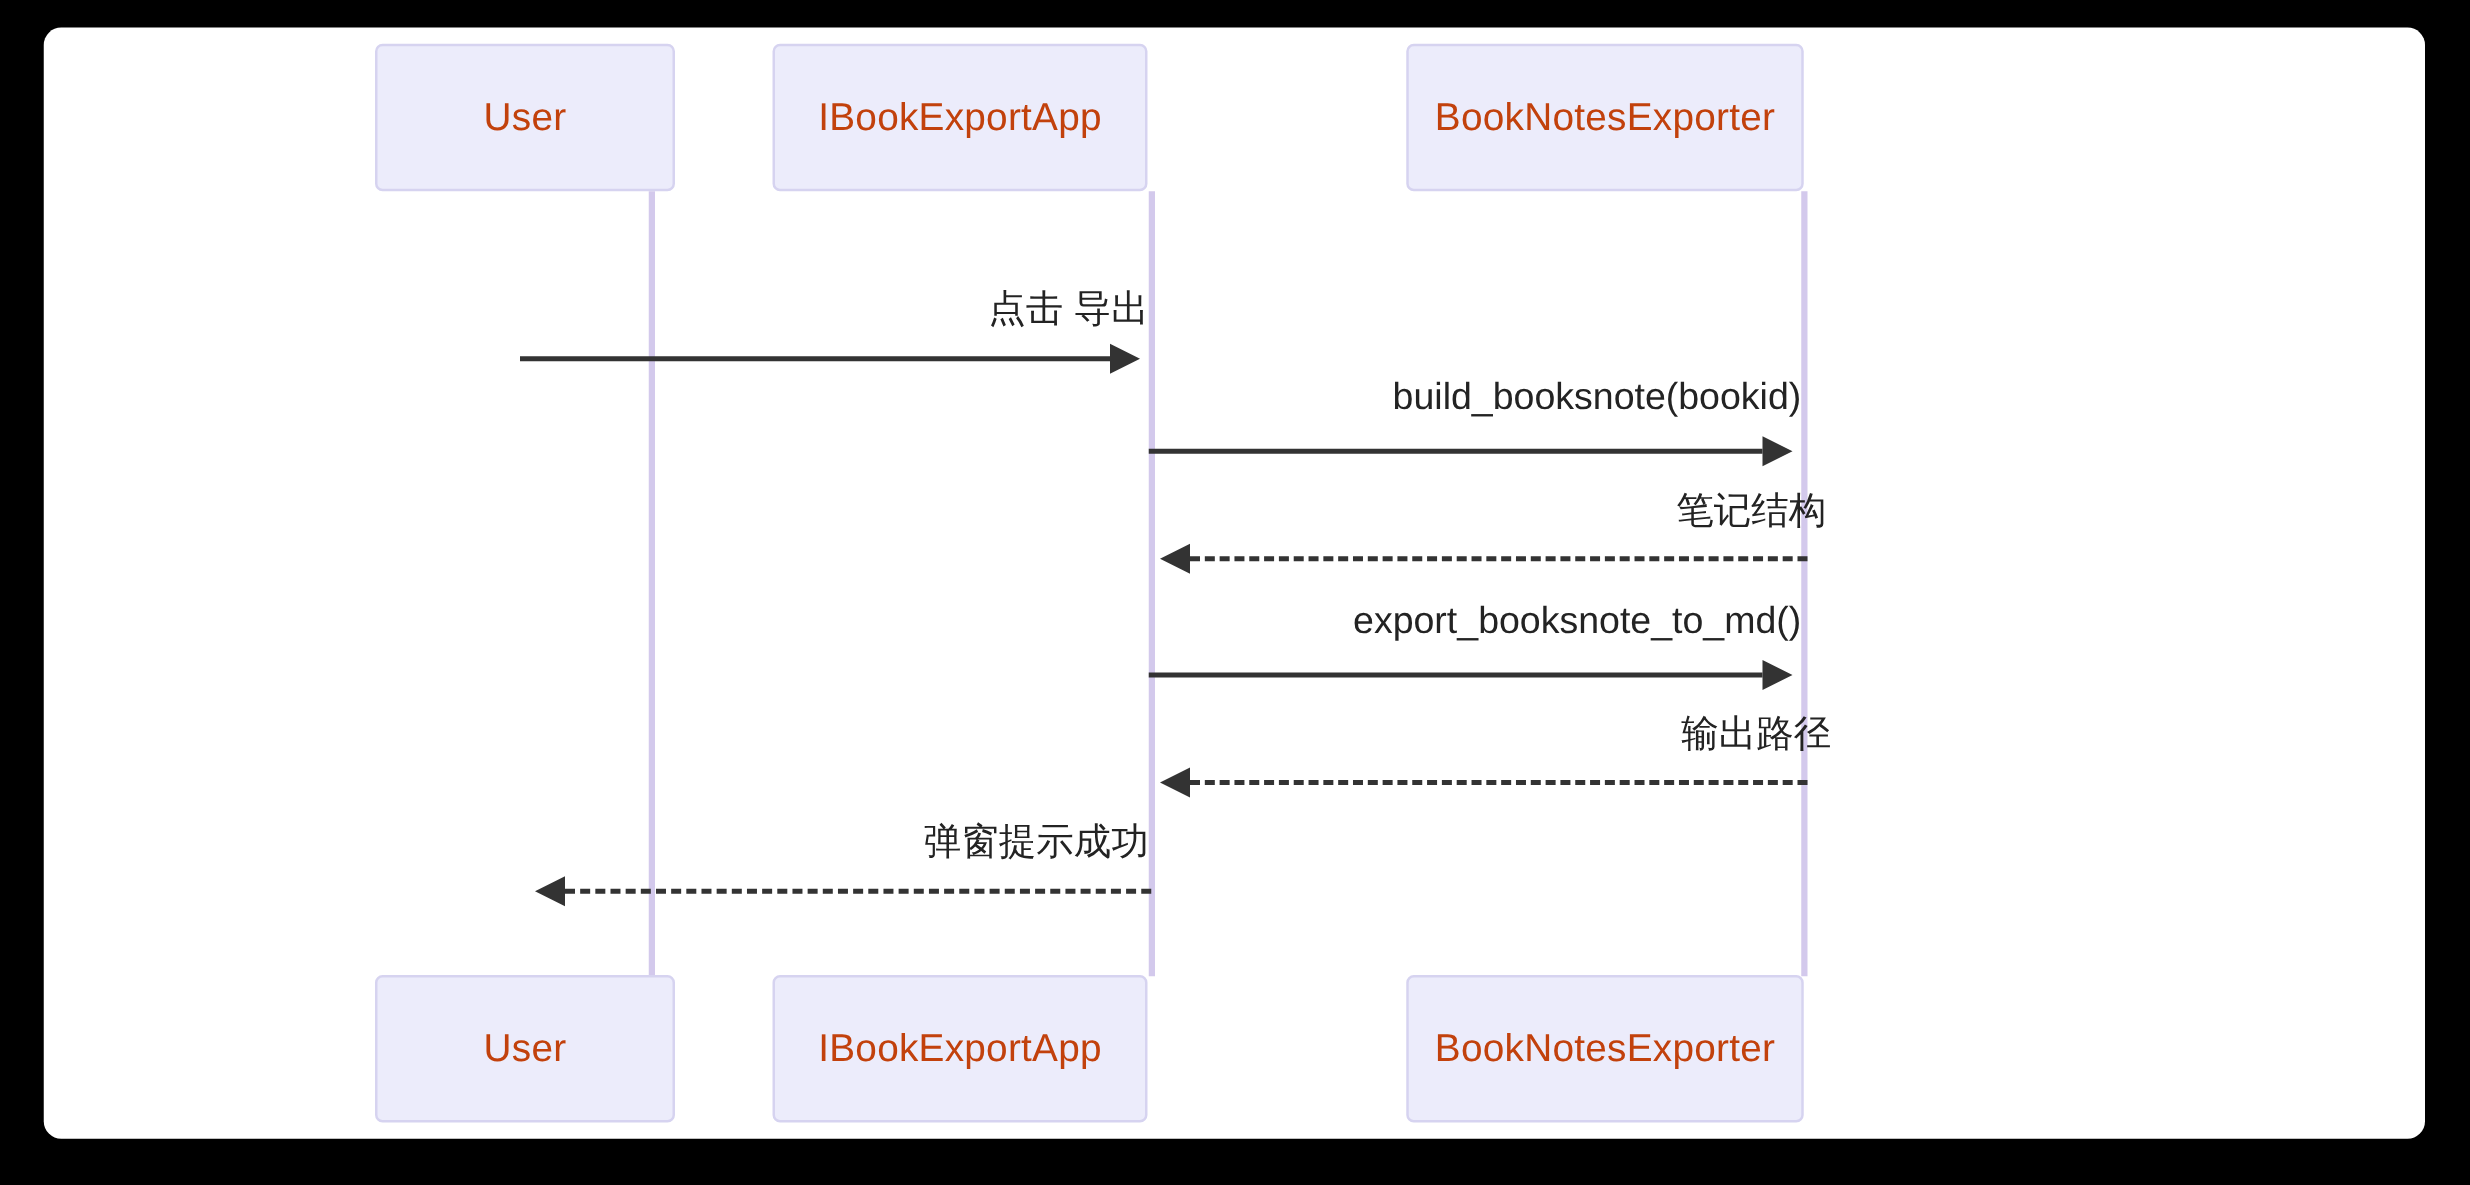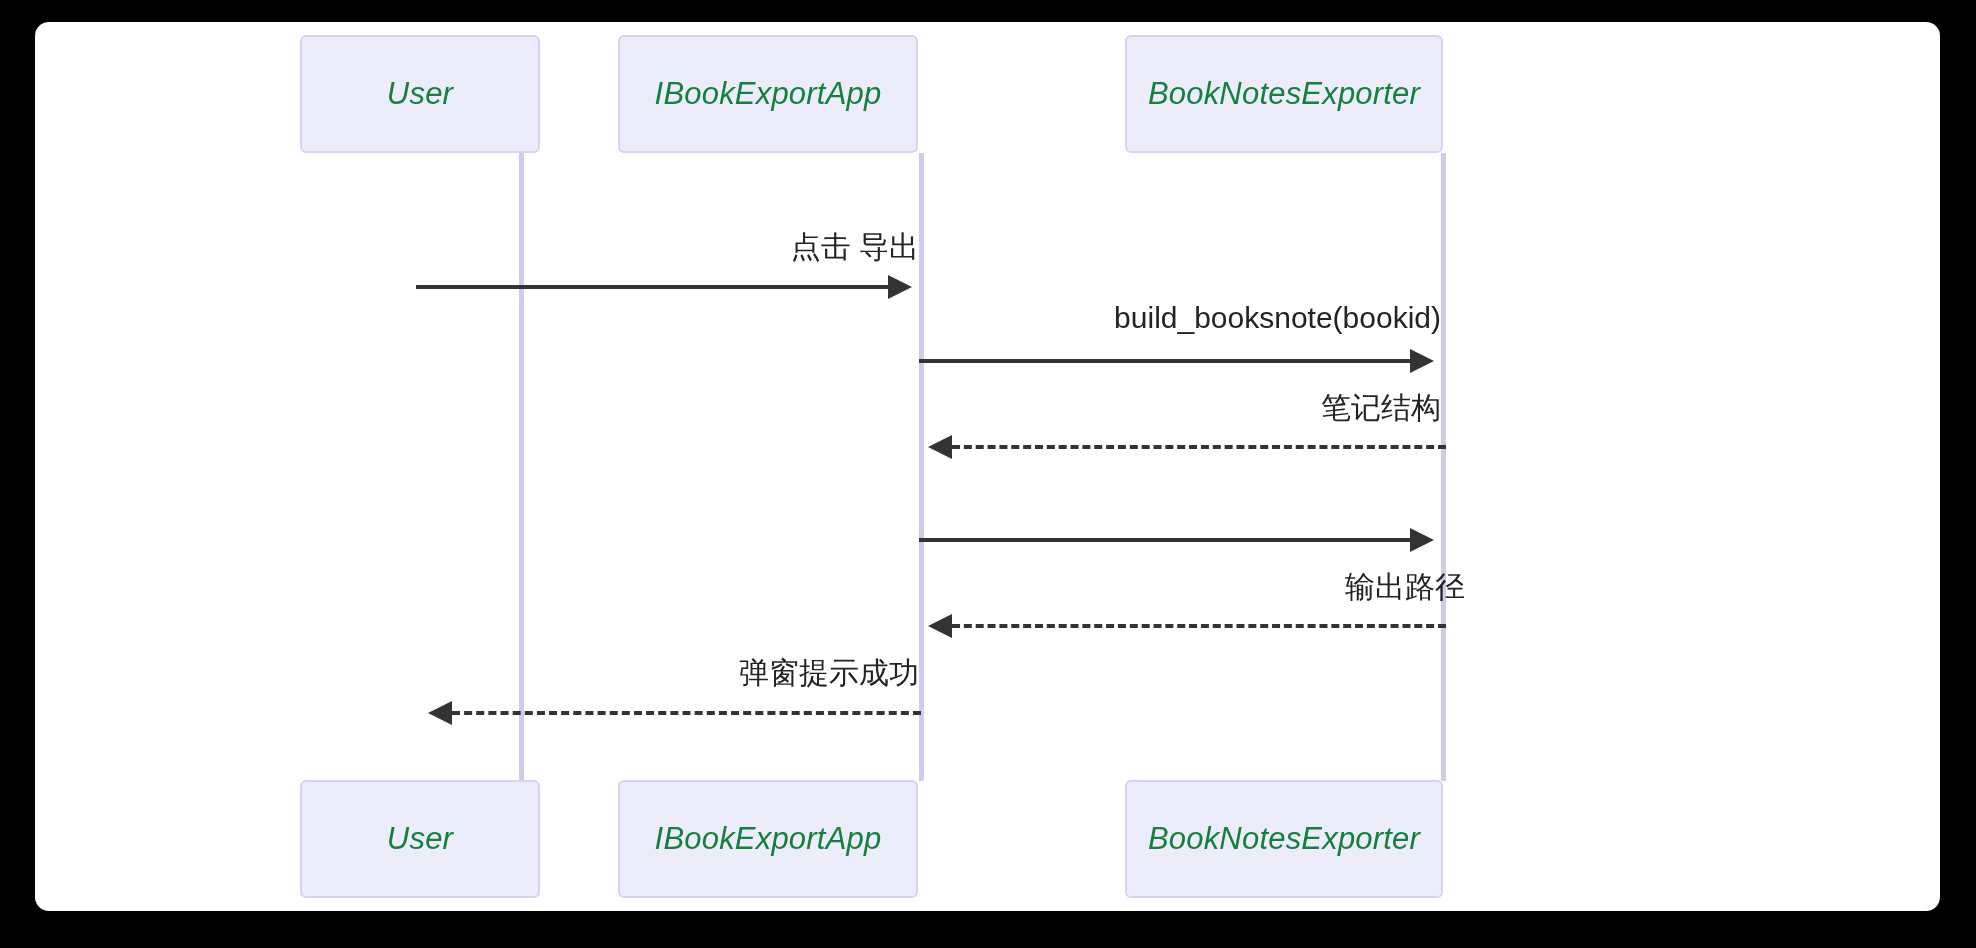--- a/index.html
+++ b/index.html
@@ -32,27 +32,26 @@
   }
   .participant-box {
     position: absolute;
     box-sizing: border-box;
     background: #ECECFB;
     border: 2px solid #D6D3F0;
     border-radius: 6px;
     display: flex;
     align-items: center;
     justify-content: center;
-    color: #15803d;
+    color: #c2410c;
     font-size: 31px;
     font-family: "Liberation Sans", "DejaVu Sans", sans-serif;
     letter-spacing: 0.2px;
     white-space: nowrap;
     z-index: 3;
-    font-style: italic;
   }
   .lifeline {
     position: absolute;
     width: 5px;
     background: #D3C9EC;
     z-index: 1;
   }
   .msg-label {
     position: absolute;
     font-size: 30px;
@@ -113,26 +112,29 @@
     </div>
     <div class="msg-line" style="left:381px; top:263px; width:472px;"></div>
     <div class="arrow-head right" style="left:853px; top:253px;"></div>
 
     <div class="msg-label" style="left:884px; top:279px; width:522px;">
       <span>build_booksnote(bookid)</span>
     </div>
     <div class="msg-line" style="left:884px; top:337px; width:491px;"></div>
     <div class="arrow-head right" style="left:1375px; top:327px;"></div>
 
-    <div class="msg-label" style="left:884px; top:366px; width:522px;">
+    <div class="msg-label" style="left:904px; top:366px; width:522px;">
       <span>笔记结构</span>
     </div>
     <div class="msg-line dashed" style="left:917px; top:423px; width:494px;"></div>
     <div class="arrow-head left" style="left:893px; top:413px;"></div>
 
+    <div class="msg-label" style="left:884px; top:458px; width:522px;">
+      <span>export_booksnote_to_md()</span>
+    </div>
     <div class="msg-line" style="left:884px; top:516px; width:491px;"></div>
     <div class="arrow-head right" style="left:1375px; top:506px;"></div>
 
     <div class="msg-label" style="left:884px; top:545px; width:522px;margin-left:24px;">
       <span>输出路径</span>
     </div>
     <div class="msg-line dashed" style="left:917px; top:602px; width:494px;"></div>
     <div class="arrow-head left" style="left:893px; top:592px;"></div>
 
     <div class="msg-label" style="left:384px; top:631px; width:500px;">

